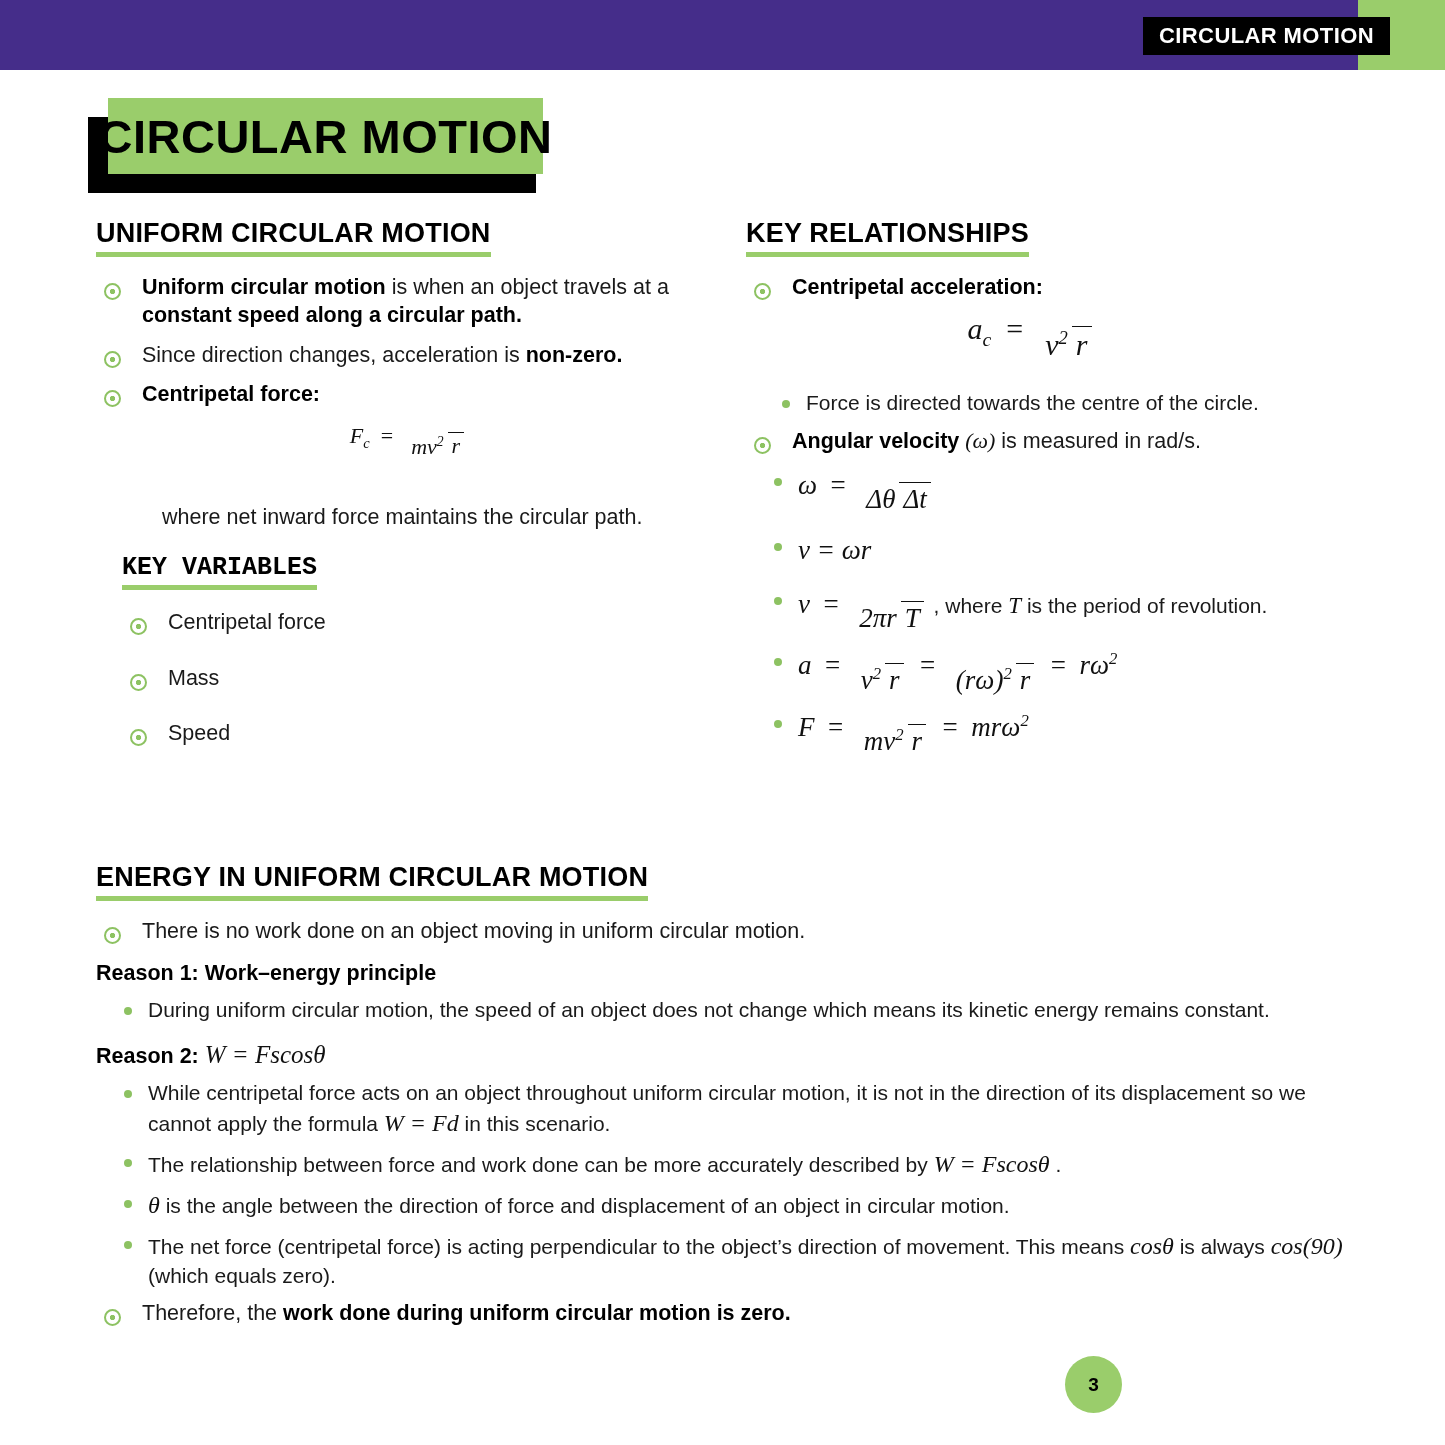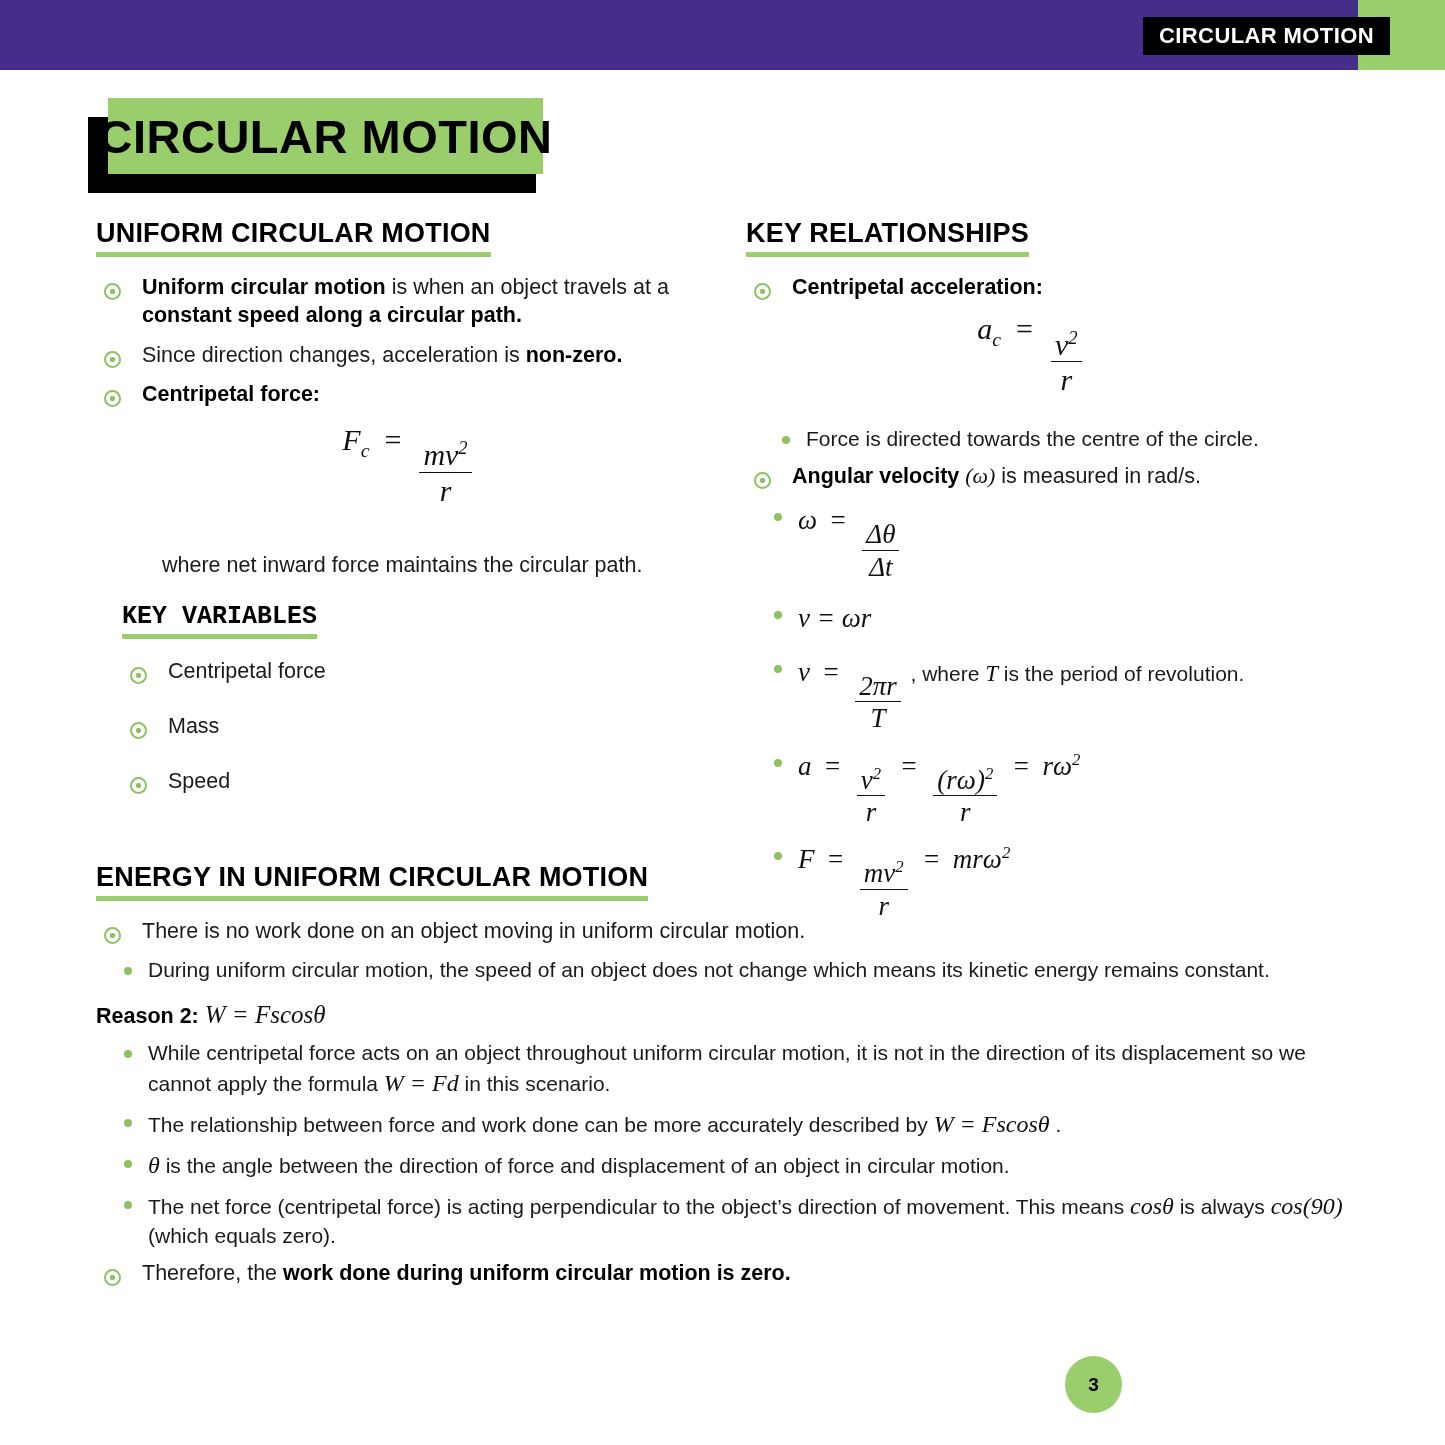--- a/index.html
+++ b/index.html
@@ -203,41 +203,41 @@
   .math {
     font-family: Liberation Serif, serif;
     font-style: italic;
     color: #111111;
     white-space: nowrap;
   }
   .math .up { font-style: normal; }
 
   .frac {
     display: inline-flex;
-    flex-direction: column;
+    flex-direction: row;
     align-items: flex-end;
     vertical-align: -0.52em;
     margin: 0 3px;
   }
   .frac .num {
     padding: 0 4px 1px 4px;
     line-height: 1.05;
   }
   .frac .den {
     border-top: 1.6px solid #111111;
     padding: 1px 4px 0 4px;
     line-height: 1.12;
     width: 100%;
     text-align: center;
   }
   sup { font-size: 0.62em; vertical-align: super; line-height: 0; }
 
   .eq-center {
     text-align: center;
-    font-size: 30px;
+    font-size: 22px;
     margin: 14px 0 10px 0;
   }
   .eq-center-right {
     text-align: center;
     font-size: 30px;
     margin: 10px 0 6px 0;
     padding-right: 40px;
   }
   .eq-inline { font-size: 27px; }
   .eq-small { font-size: 24px; }
@@ -421,20 +421,21 @@
   </div>
 
   <div class="full-section">
 
     <h2 class="section-title">ENERGY IN UNIFORM CIRCULAR MOTION</h2>
 
     <ul>
       <li class="b1">There is no work done on an object moving in uniform circular motion.</li>
     </ul>
 
+    <div class="reason-head">Reason 1: Work–energy principle</div>
 
     <ul class="b2-list-tight">
       <li class="b2">During uniform circular motion, the speed of an object does not change which means its kinetic energy remains constant.</li>
     </ul>
 
     <div class="reason-head">
       <span>Reason 2:</span>
       <span class="math" style="font-weight:400; font-size:25px">W = Fscosθ</span>
     </div>
 

